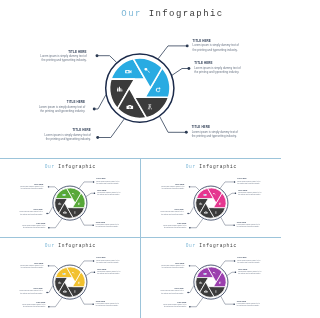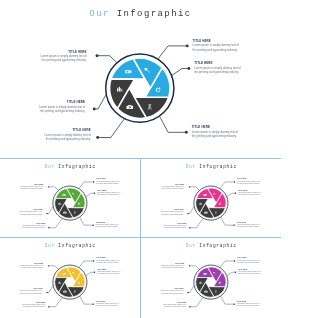--- a/index.html
+++ b/index.html
@@ -14,21 +14,21 @@
 .txtblk{position:absolute;}
 .txtblk .t{font-weight:bold;color:#2b3a52;}
 .txtblk .l{color:#6a7585;}
 svg{display:block;overflow:visible;}
 </style>
 </head>
 <body>
 
 <div id="root">
   <div class="frame-border"></div>
-<div class="slide" style="left: 0px; top: 0px; width: 281px; height: 159px;">
+<div class="slide" style="left: 0px; top: 0px; width: 281px; height: 159px; padding-left: 32px;">
       <div class="title" style="top: 9px; font-size: 9px; letter-spacing: 1.42px;"><span class="w1">Our</span> <span class="w2">Infographic</span></div>
       <svg width="281" height="159" viewBox="0 0 281 159" style="position: absolute; left: 0px; top: 0px;">
         <circle cx="139.8" cy="88.2" r="34.1" fill="none" stroke="#1b2a4a" stroke-width="1.5"></circle>
         <g transform="translate(139.8,88.2)">
           <path d="M -6.524240431356095 -29.48684938737706 A 30.2 30.2 0 0 0 -28.79848086271219 -9.093266739736606 L -5.249999999999997 -9.093266739736606 L 5.250000000000001 -9.093266739736606 Z" fill="#29abe2" stroke="#fff" stroke-width="1.55" stroke-linejoin="round"></path>
           <path d="M -28.79848086271219 -9.093266739736606 A 30.2 30.2 0 0 0 -22.274240431356098 20.393582647640443 L -10.5 -1.2858791391047208e-15 L -5.249999999999997 -9.093266739736606 Z" fill="#3b3b3b" stroke="#fff" stroke-width="1.55" stroke-linejoin="round"></path>
           <path d="M -22.274240431356098 20.393582647640443 A 30.2 30.2 0 0 0 6.5242404313560804 29.486849387377053 L -5.250000000000004 9.093266739736602 L -10.5 -1.2858791391047208e-15 Z" fill="#3b3b3b" stroke="#fff" stroke-width="1.55" stroke-linejoin="round"></path>
           <path d="M 6.5242404313560804 29.486849387377053 A 30.2 30.2 0 0 0 28.798480862712186 9.093266739736613 L 5.250000000000001 9.093266739736606 L -5.250000000000004 9.093266739736602 Z" fill="#3b3b3b" stroke="#fff" stroke-width="1.55" stroke-linejoin="round"></path>
           <path d="M 28.798480862712186 9.093266739736613 A 30.2 30.2 0 0 0 22.274240431356095 -20.393582647640446 L 10.5 2.5717582782094417e-15 L 5.250000000000001 9.093266739736606 Z" fill="#29abe2" stroke="#fff" stroke-width="1.55" stroke-linejoin="round"></path>
           <path d="M 22.274240431356095 -20.393582647640446 A 30.2 30.2 0 0 0 -6.524240431356095 -29.486849387377053 L 5.249999999999997 -9.093266739736608 L 10.5 2.5717582782094417e-15 Z" fill="#29abe2" stroke="#fff" stroke-width="1.55" stroke-linejoin="round"></path>

